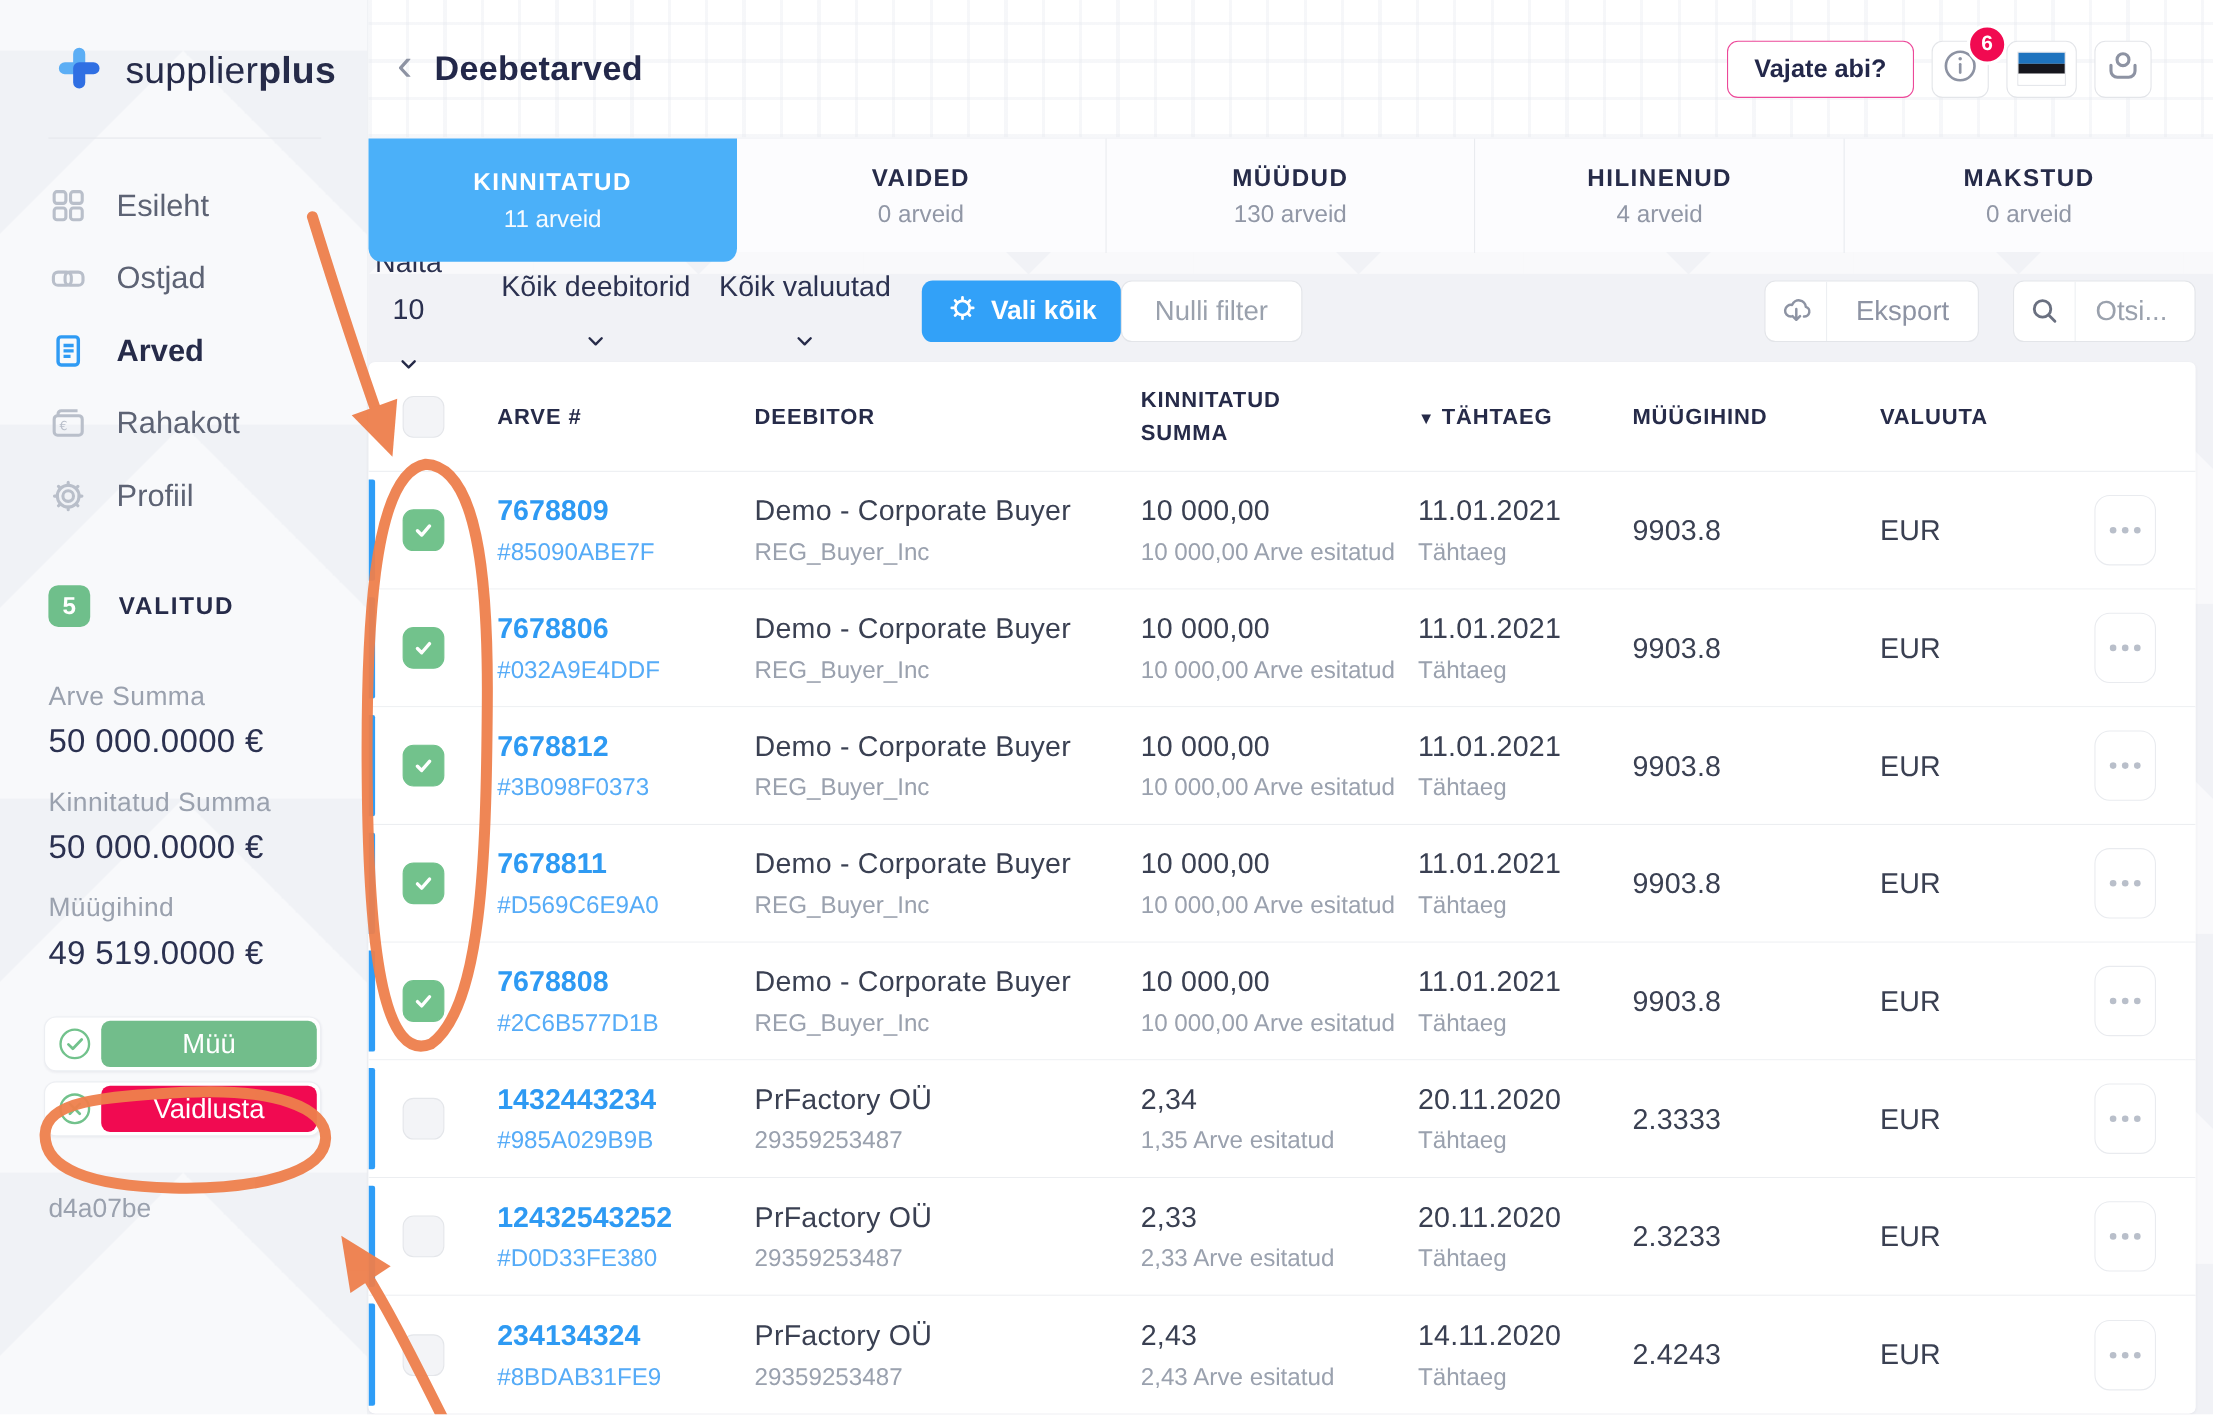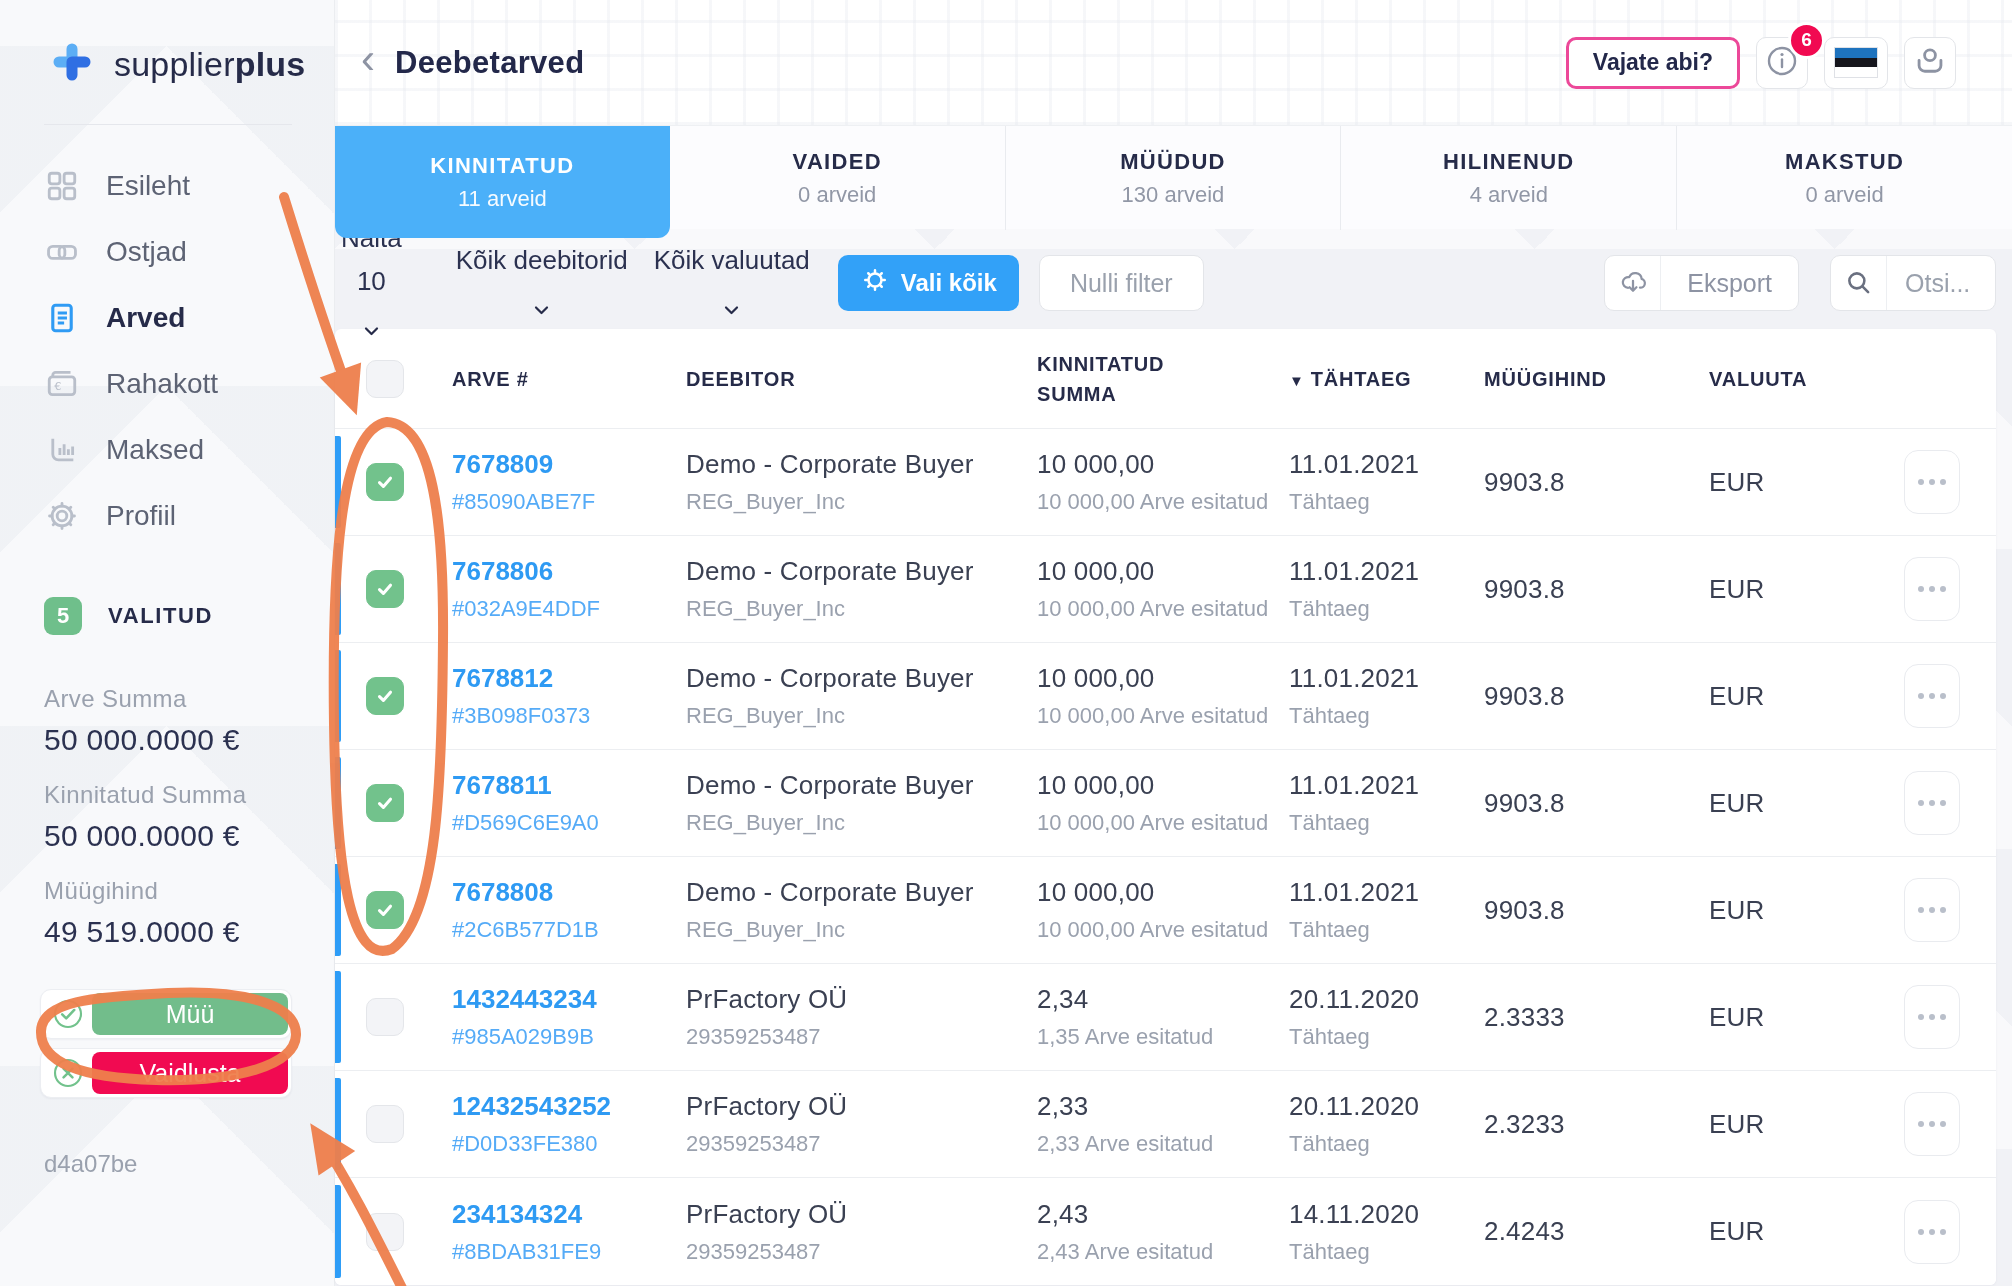--- a/index.html
+++ b/index.html
@@ -43,21 +43,21 @@
   .main{ flex:1; display:flex; flex-direction:column; min-width:0; }
   .topbar{ height:125px; position:relative; background:#fff; display:flex; align-items:center; }
   .topbar::before{ content:''; position:absolute; inset:0; pointer-events:none;
     background-image:
       repeating-linear-gradient(0deg, rgba(228,231,238,0.33) 0 3px, transparent 3px 34px),
       repeating-linear-gradient(90deg, rgba(228,231,238,0.33) 0 3px, transparent 3px 34px);
   }
   .back{ font-size:42px; color:#8d93a3; margin-left:26px; line-height:1; position:relative; cursor:pointer; padding-bottom:8px;}
   .page-title{ font-size:31px; font-weight:700; color:#23284a; margin-left:20px; position:relative; letter-spacing:0.3px;}
   .topbar-right{ margin-left:auto; margin-right:56px; display:flex; align-items:center; gap:16px; position:relative;}
-  .btn-help{ height:52px; padding:0 24px; background:#fff; border:3px solid #ec4899; border-radius:10px; font-size:23px; font-weight:600; color:#23284a; font-family:inherit; cursor:pointer;}
+  .btn-help{ height:52px; padding:0 24px; background:#fff; border:1px solid #ec4899; border-radius:10px; font-size:23px; font-weight:600; color:#23284a; font-family:inherit; cursor:pointer;}
   .icon-btn{ position:relative; width:52px; height:52px; background:#fff; border:1px solid #e3e5e9; border-radius:10px; display:flex; align-items:center; justify-content:center; cursor:pointer;}
   .icon-btn.flag-btn{ width:64px; }
   .noti-badge{ position:absolute; top:-16px; right:-18px; width:37px; height:37px; border-radius:50%; background:#f10a51; border:3px solid #fff; color:#fff; font-size:19px; font-weight:700; display:flex; align-items:center; justify-content:center;}
   .flag{ width:44px; height:31px; border:1px solid #dfe1e6; display:flex; flex-direction:column;}
   .flag i{ flex:1; display:block;}
   .flag .f-blue{ background:#1e73be;} .flag .f-black{ background:#16161d;} .flag .f-white{ background:#fff;}
 
   
   .tabs{ display:flex; height:104px; background:#fcfcfe; border-top:1px solid #eef0f3; align-items:flex-start; position:relative; z-index:3;}
   .tab{ flex:1; height:104px; display:flex; flex-direction:column; align-items:center; justify-content:center; gap:7px; border-right:1px solid #e9ebef; cursor:pointer;}
@@ -74,21 +74,21 @@
     background-image:
       linear-gradient(315deg, rgba(255,255,255,0.55) 25%, transparent 25%),
       linear-gradient(45deg, rgba(255,255,255,0.55) 25%, transparent 25%);
     background-size:300px 300px; background-position:150px 20px;
   }
   .filter-row{ height:100px; display:flex; align-items:center; padding:8px 16px 0 6px; }
   .select-ctrl{ display:flex; align-items:center; gap:12px; font-size:26px; color:#2b3150; cursor:pointer;flex-direction:column;}
   .mr-lg{ margin-right:54px;} .mr-md{ margin-right:26px;}
   .chev{ margin-top:3px; }
   .btn-primary{ display:flex; align-items:center; gap:11px; height:56px; padding:0 22px; background:#32a1f8; border:none; border-radius:10px; color:#fff; font-size:24px; font-weight:600; font-family:inherit; margin-left:28px; cursor:pointer;}
-  .btn-ghost{ height:56px; padding:0 30px; background:#fff; border:1px solid #e3e5e9; border-radius:10px; color:#9aa1ad; font-size:25px; font-family:inherit; margin-left:20px; cursor:pointer;}
+  .btn-ghost{ height:56px; padding:0 30px; background:#fff; border:1px solid #e3e5e9; border-radius:10px; color:#9aa1ad; font-size:25px; font-family:inherit; cursor:pointer;}
   .filter-right{ margin-left:auto; display:flex; gap:31px; }
   .split-btn{ display:flex; align-items:stretch; height:56px; background:#fff; border:1px solid #e3e5e9; border-radius:10px; overflow:hidden; cursor:pointer;}
   .split-icon{ width:56px; display:flex; align-items:center; justify-content:center; border-right:1px solid #edeff2;}
   .split-text{ display:flex; align-items:center; padding:0 26px; font-size:25px; color:#8d93a3;}
   .search-input{ width:108px; border:none; outline:none; background:transparent; font-size:25px; color:#5d6374; font-family:inherit; padding:0 18px;}
   .search-input::placeholder{ color:#9aa1ad; }
 
   
   .table-card{ margin:0 16px 0 0; background:#fff; border-radius:6px; box-shadow:0 1px 3px rgba(40,45,80,0.05); overflow:hidden;}
   .thead{ display:flex; align-items:center; height:100px; border-bottom:1px solid #eceef1; }
@@ -169,29 +169,20 @@
           <svg width="34" height="34" viewBox="0 0 24 24" fill="none" stroke="#b9bfca" stroke-width="2">
             <path d="M5.5 7 V5.8 a2 2 0 0 1 2 -2 H18"></path>
             <rect x="3" y="7" width="18" height="12.5" rx="2.2"></rect>
             <text x="6.5" y="16.3" font-size="8" fill="#b9bfca" stroke="none" font-family="'DejaVu Sans', sans-serif">€</text>
           </svg>
         </span>
         <span>Rahakott</span>
       </div>
       <div class="nav-item">
         <span class="nicon">
-          <svg width="34" height="34" viewBox="0 0 24 24" fill="none" stroke="#b9bfca" stroke-width="2">
-            <path d="M5.5 4 V15 a4 4 0 0 0 4 4 H20"></path>
-            <path d="M10.5 15.5 V10.5 M13.5 15.5 V8 M16.5 15.5 V11.5 M19.5 15.5 V9.5"></path>
-          </svg>
-        </span>
-        <span>Maksed</span>
-      </div>
-      <div class="nav-item">
-        <span class="nicon">
           <svg width="34" height="34" viewBox="0 0 24 24" fill="none" stroke="#b9bfca" stroke-width="2" stroke-linecap="round">
             <circle cx="12" cy="12" r="3.4"></circle>
               <circle cx="12" cy="12" r="7"></circle>
             <path d="M12 3.2 V5 M12 19 V20.8 M3.2 12 H5 M19 12 H20.8 M5.8 5.8 L7 7 M17 17 L18.2 18.2 M18.2 5.8 L17 7 M7 17 L5.8 18.2"></path>
           </svg>
         </span>
         <span>Profiil</span>
       </div>
     </nav>
 

